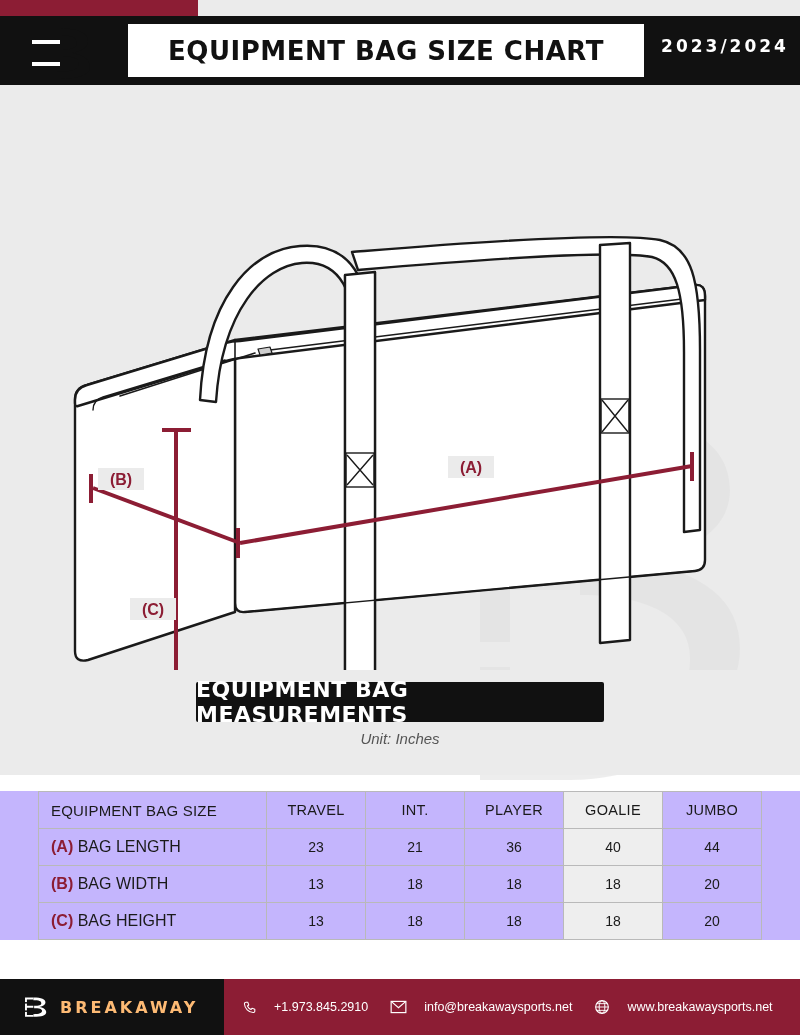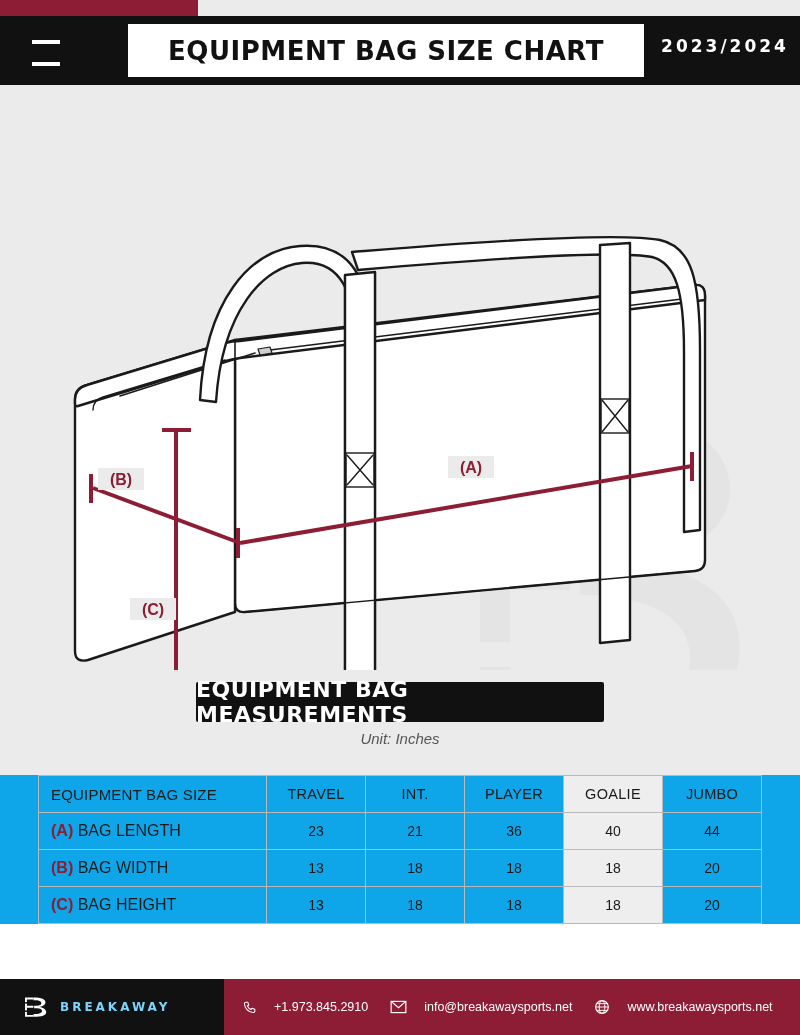--- a/index.html
+++ b/index.html
@@ -110,22 +110,23 @@
     text-align: center;
     font-size: 15px;
     font-style: italic;
     color: #555555;
   }
 
   
   .table-wrap {
     position: relative;
     width: 800px;
-    background: #0ea5e9;
+    background: #c4b5fd;
     padding: 0 38px;
+    margin-top: 16px;
   }
   table {
     width: 724px;
     border-collapse: collapse;
     table-layout: fixed;
   }
   th, td {
     border: 1px solid #b9b9b9;
     height: 37px;
     font-size: 14px;
@@ -165,22 +166,22 @@
     display: flex;
   }
   .footer-left {
     width: 224px; height: 56px;
     background: #111111;
     display: flex; align-items: center;
     padding-left: 22px;
     gap: 10px;
   }
   .footer-brand {
-    color: #7dd3fc;
-    font-size: 12px;
+    color: #fdba74;
+    font-size: 16px;
     font-weight: bold;
     letter-spacing: 3px;
     font-family: "DejaVu Sans", sans-serif;
   }
   .footer-right {
     flex: 1; height: 56px;
     background: #8c1d34;
     display: flex; align-items: center;
     gap: 22px;
     padding-left: 18px;

